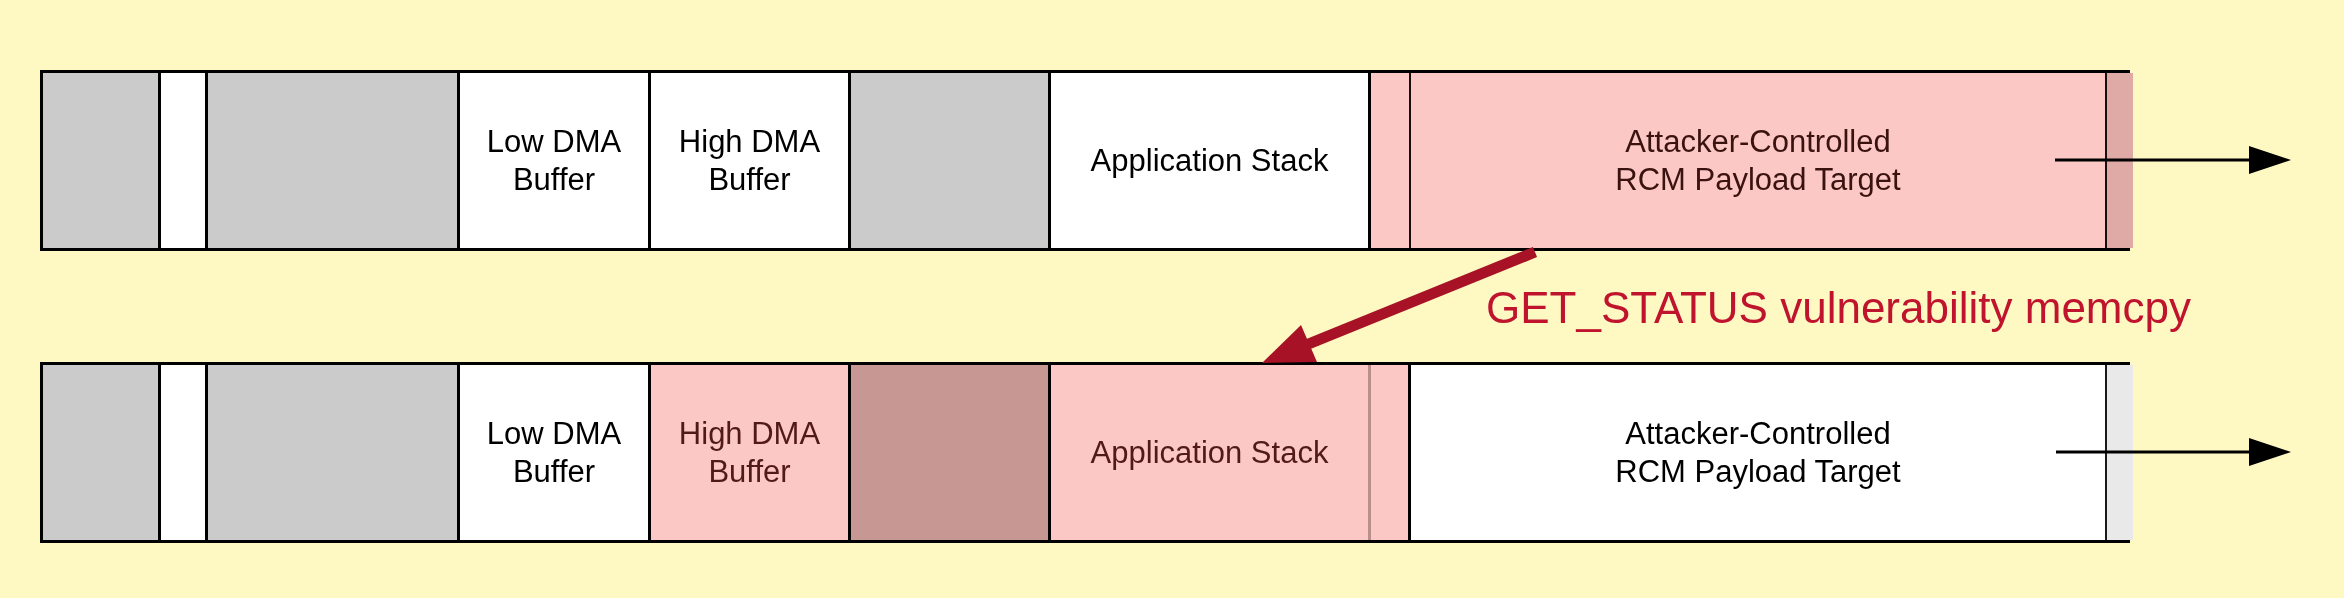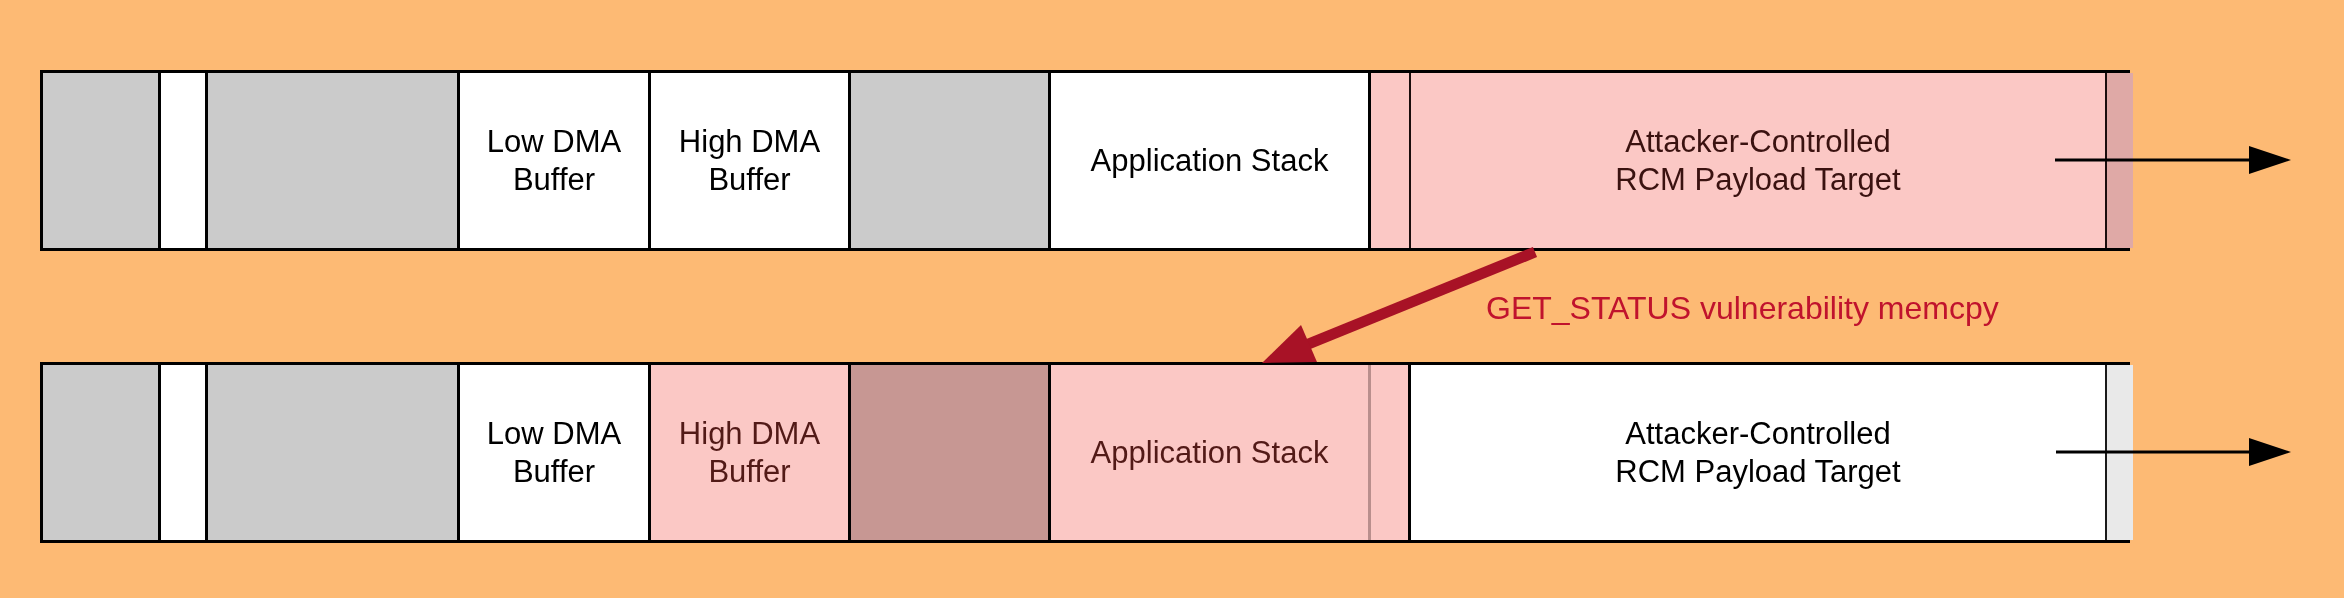--- a/index.html
+++ b/index.html
@@ -5,21 +5,21 @@
   html, body {
     margin: 0;
     padding: 0;
     background: #ffffff;
     font-family: "Liberation Sans", sans-serif;
   }
   #canvas {
     position: relative;
     width: 2344px;
     height: 598px;
-    background: #fdba74;
+    background: #fef9c3;
     overflow: hidden;
   }
   .bar {
     position: absolute;
     left: 40px;
     width: 2090px;
     height: 181px;
     box-sizing: border-box;
     border: 3px solid #000000;
     display: flex;
@@ -41,21 +41,21 @@
     text-align: center;
     white-space: pre-line;
     font-size: 31px;
     line-height: 38px;
     letter-spacing: 0px;
   }
   #annotation {
     position: absolute;
     left: 1486px;
     top: 289px;
-    font-size: 32px;
+    font-size: 44px;
     line-height: 38px;
     white-space: nowrap;
   }
   #arrow-overlay {
     position: absolute;
     left: 0;
     top: 0;
     width: 2344px;
     height: 598px;
     pointer-events: none;

